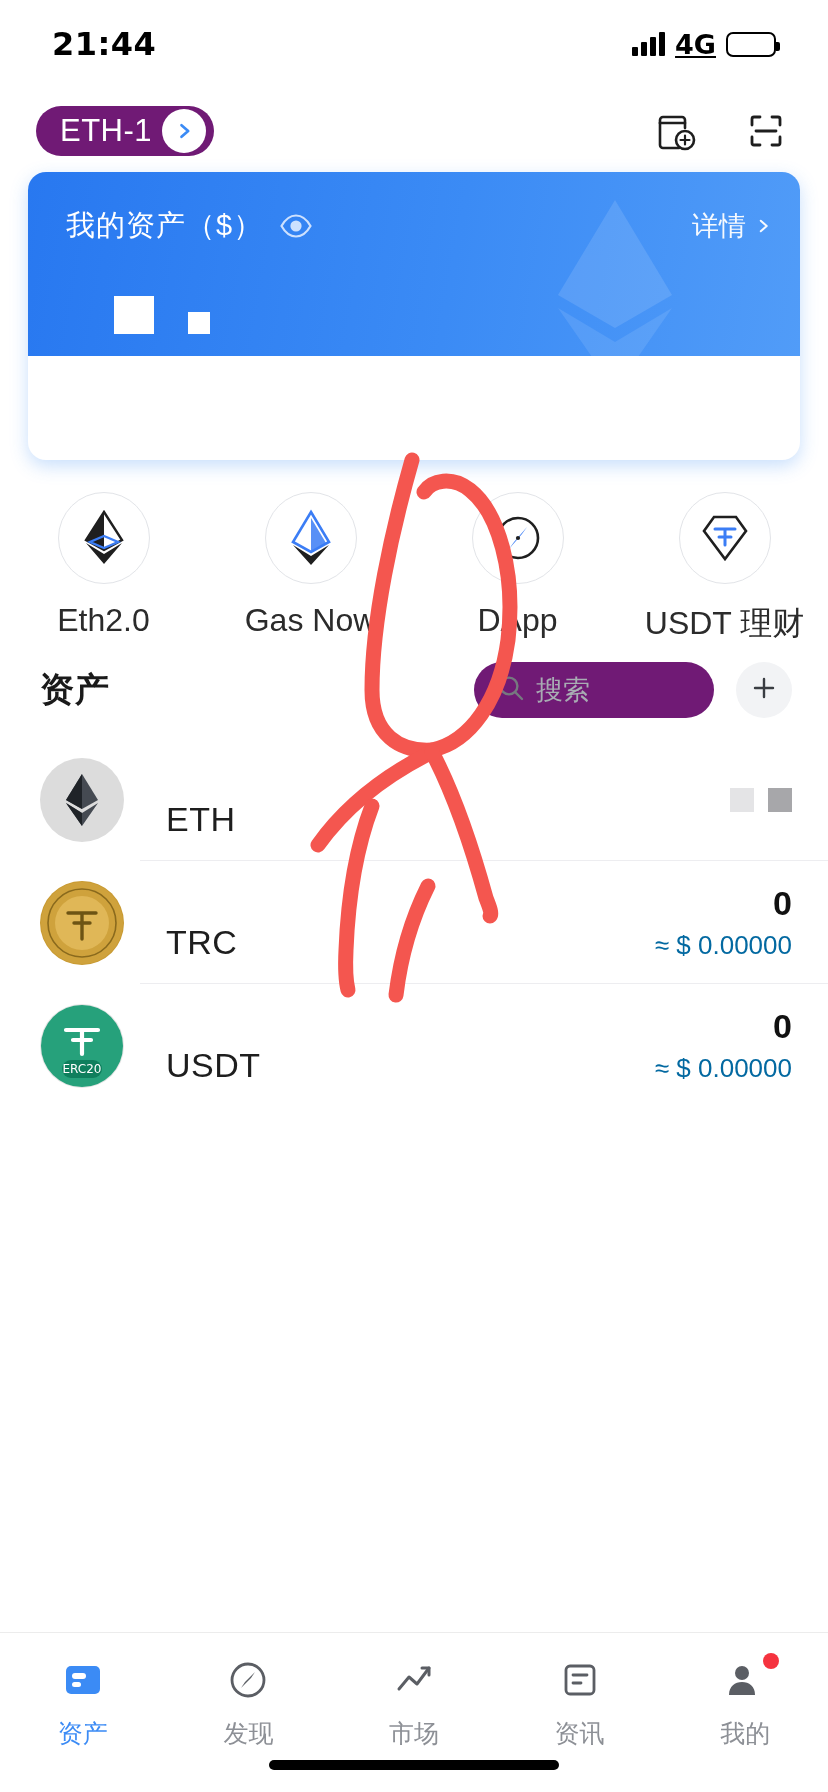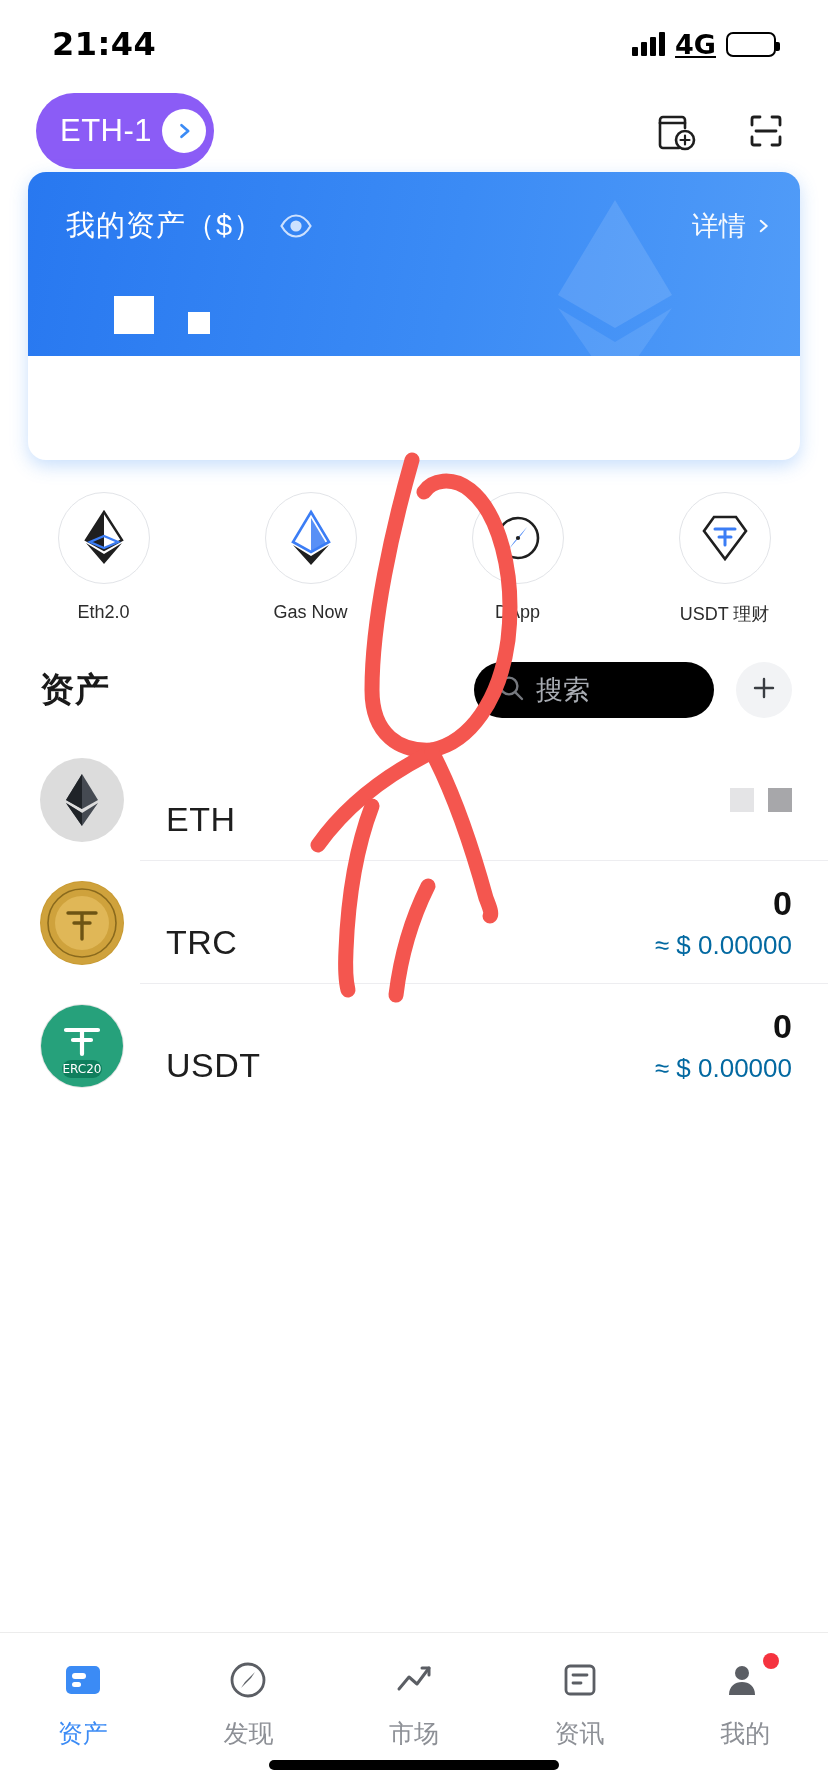--- a/index.html
+++ b/index.html
@@ -28,22 +28,22 @@
   .net-label { font-size:27px; font-weight:600; color:#000; font-family:"DejaVu Sans",sans-serif; }
   .battery { position:relative; width:50px; height:25px; border:2.5px solid #000;
              border-radius:7px; padding:2px; }
   .battery .fill { width:100%; height:100%; background:#000; border-radius:3px; }
   .battery:after { content:""; position:absolute; right:-6px; top:8px; width:4px; height:9px;
                    background:#000; border-radius:0 2px 2px 0; }
 
   
   .topnav { position:absolute; top:88px; left:0; width:828px; height:86px;
             display:flex; align-items:center; justify-content:space-between; padding:0 36px; }
-  .wallet-chip { display:flex; align-items:center; gap:10px; background:#8b5cf6;
-                 border-radius:40px; height:76px; padding:0 8px 0 24px; }
+  .wallet-chip { display:flex; align-items:center; gap:10px; background:#701a75;
+                 border-radius:40px; height:50px; padding:0 8px 0 24px; }
   .wallet-chip .name { color:#fff; font-size:31px; letter-spacing:0.5px; }
   .chip-circle { width:44px; height:44px; border-radius:50%; background:#fff;
                  display:flex; align-items:center; justify-content:center; }
   .chip-circle svg { width:20px; height:20px; }
   .topnav-icons { display:flex; align-items:center; gap:40px; }
   .topnav-icons svg { display:block; }
 
   
   .card { position:absolute; top:172px; left:28px; width:772px; height:288px;
           border-radius:18px; overflow:hidden;
@@ -68,29 +68,29 @@
   .action + .action:before { content:""; position:absolute; left:0; top:12px;
             width:1px; height:50px; background:rgba(255,255,255,0.45); }
   .action svg { display:block; }
 
   
   .quickrow { position:absolute; top:492px; left:0; width:828px; height:150px;
               display:flex; align-items:flex-start; }
   .quick { flex:1; display:flex; flex-direction:column; align-items:center; gap:18px; }
   .quick-circle { width:92px; height:92px; border-radius:50%; border:1.5px solid #e2e4e8;
                   background:#fff; display:flex; align-items:center; justify-content:center; }
-  .quick-label { font-size:18px; color:#2b2b2b; white-space:nowrap; }
+  .quick-label { font-size:32px; color:#2b2b2b; white-space:nowrap; }
 
   
   .assets-header { position:absolute; top:642px; left:0; width:828px; height:96px;
                    display:flex; align-items:center; justify-content:space-between;
                    padding:0 36px 0 40px; }
   .assets-title { font-size:34px; font-weight:700; color:#1a1a1a; letter-spacing:1px; }
   .assets-tools { display:flex; align-items:center; gap:22px; }
-  .searchbox { width:152px; height:56px; background:#000000; border-radius:28px;
+  .searchbox { width:152px; height:56px; background:#701a75; border-radius:28px;
                display:flex; align-items:center; gap:10px; padding:0 22px; min-width:240px; }
   .searchbox .ph { color:#a8acb3; font-size:27px; }
   .plus-btn { width:56px; height:56px; border-radius:50%; background:#f2f3f5;
               display:flex; align-items:center; justify-content:center; }
 
   
   .asset-list { position:absolute; top:738px; left:0; width:828px; }
   .asset-row { position:relative; height:123px; display:flex; align-items:center;
                padding:0 36px 0 40px; }
   .asset-row:not(:last-child):after { content:""; position:absolute; left:140px; right:0;

